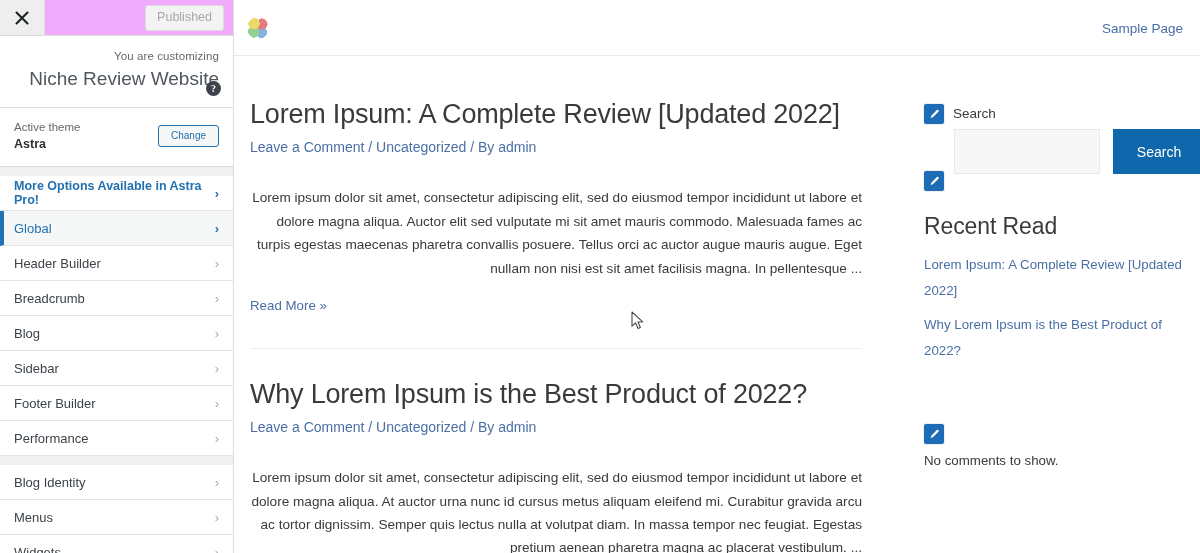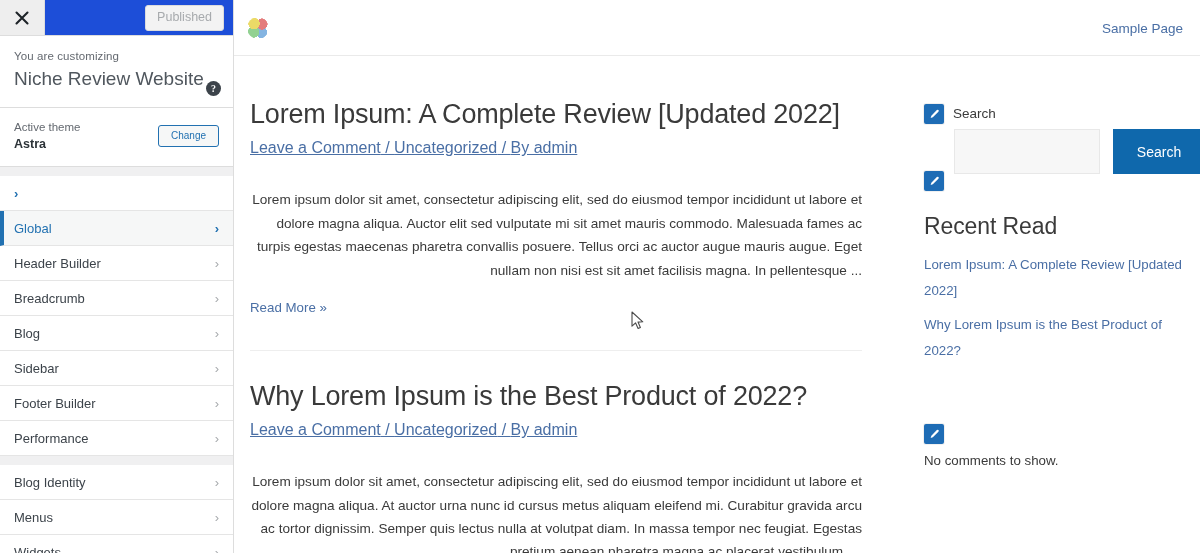--- a/index.html
+++ b/index.html
@@ -18,21 +18,21 @@
     background: #fff;
     border-right: 1px solid #ddd;
     display: flex; flex-direction: column;
     position: relative;
     flex: 0 0 234px;
     overflow: hidden;
   }
 
   .cz-topbar {
     height: 36px; min-height: 36px;
-    background: #1d4ed8;
+    background: #f0abfc;
     border-bottom: 1px solid #ddd;
     display: flex; align-items: stretch;
     position: relative;
   }
   .cz-close {
     width: 45px; height: 35px;
     display: flex; align-items: center; justify-content: center;
     background: #eeeeee;
     border-right: 1px solid #ddd;
     cursor: pointer;
@@ -51,20 +51,21 @@
     line-height: 1.2;
     cursor: default;
     font-family: "Liberation Sans", sans-serif;
   }
 
   .cz-info {
     background: #fff;
     border-bottom: 1px solid #ddd;
     padding: 13px 14px 16px;
     position: relative;
+    text-align: right;
   }
   .cz-info-label {
     font-size: 11.5px; color: #646970; line-height: 1.3;
     letter-spacing: .1px;
   }
   .cz-info-title {
     font-size: 19px; color: #50575e; font-weight: 400;
     margin-top: 3px; line-height: 1.25;
   }
   .cz-help {
@@ -156,21 +157,21 @@
   }
 
   .post { position: relative; }
   .post-title {
     font-size: 27px; line-height: 1.2;
     font-weight: 400; color: #3a3a3a;
     letter-spacing: -.2px;
   }
   .post-meta {
     margin-top: 9px;
-    font-size: 16px; color: #4a6fa5; text-decoration: underline;
+    font-size: 14px; color: #4a6fa5;
   }
   .post-meta a { color: #4a6fa5; text-decoration: none; }
   .post-meta .sep { color: #4a6fa5; }
   .post-excerpt {
     margin-top: 31px;
     font-size: 13.6px; line-height: 1.72; color: #3a3a3a;
     max-width: 612px;
     text-align: right;
   }
   .read-more {
@@ -279,20 +280,21 @@
         <div class="cz-theme-label">Active theme</div>
         <div class="cz-theme-name">Astra</div>
       </div>
       <button class="cz-change">Change</button>
     </div>
 
     <div class="cz-gap"></div>
 
     <div class="cz-panels" id="panels-1">
         <div class="cz-item pro">
+          <span>More Options Available in Astra Pro!</span>
           <span class="cz-chev">›</span>
         </div>
         <div class="cz-item active">
           <span>Global</span>
           <span class="cz-chev">›</span>
         </div>
         <div class="cz-item">
           <span>Header Builder</span>
           <span class="cz-chev">›</span>
         </div>

